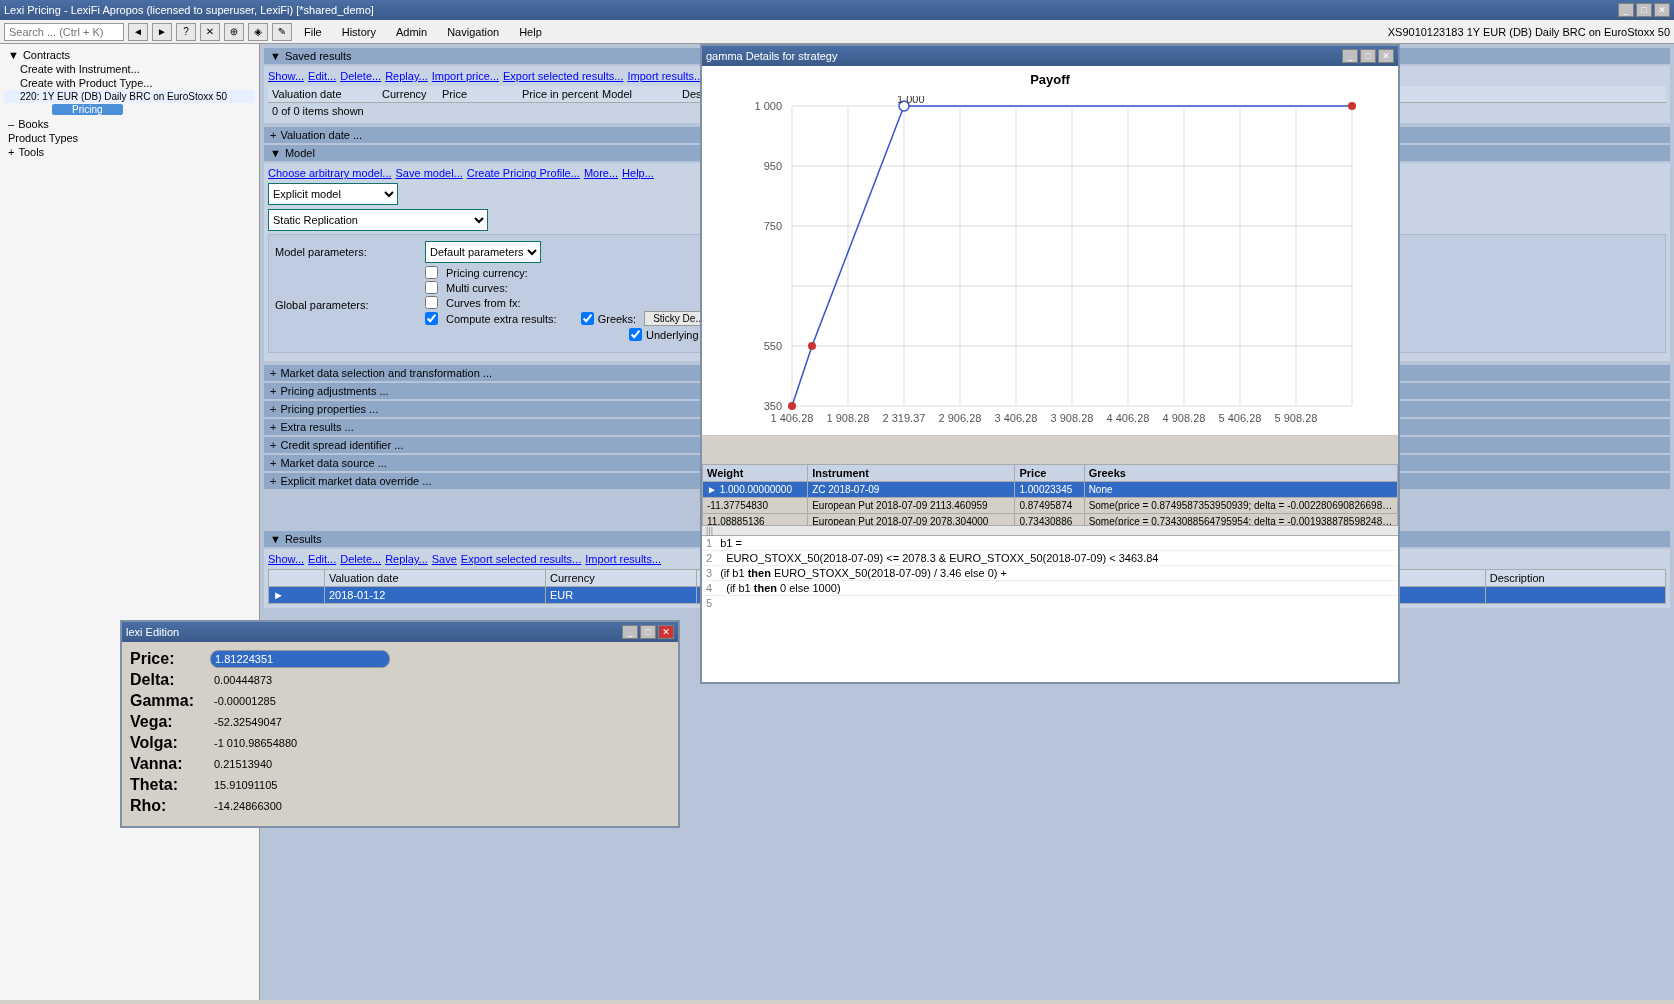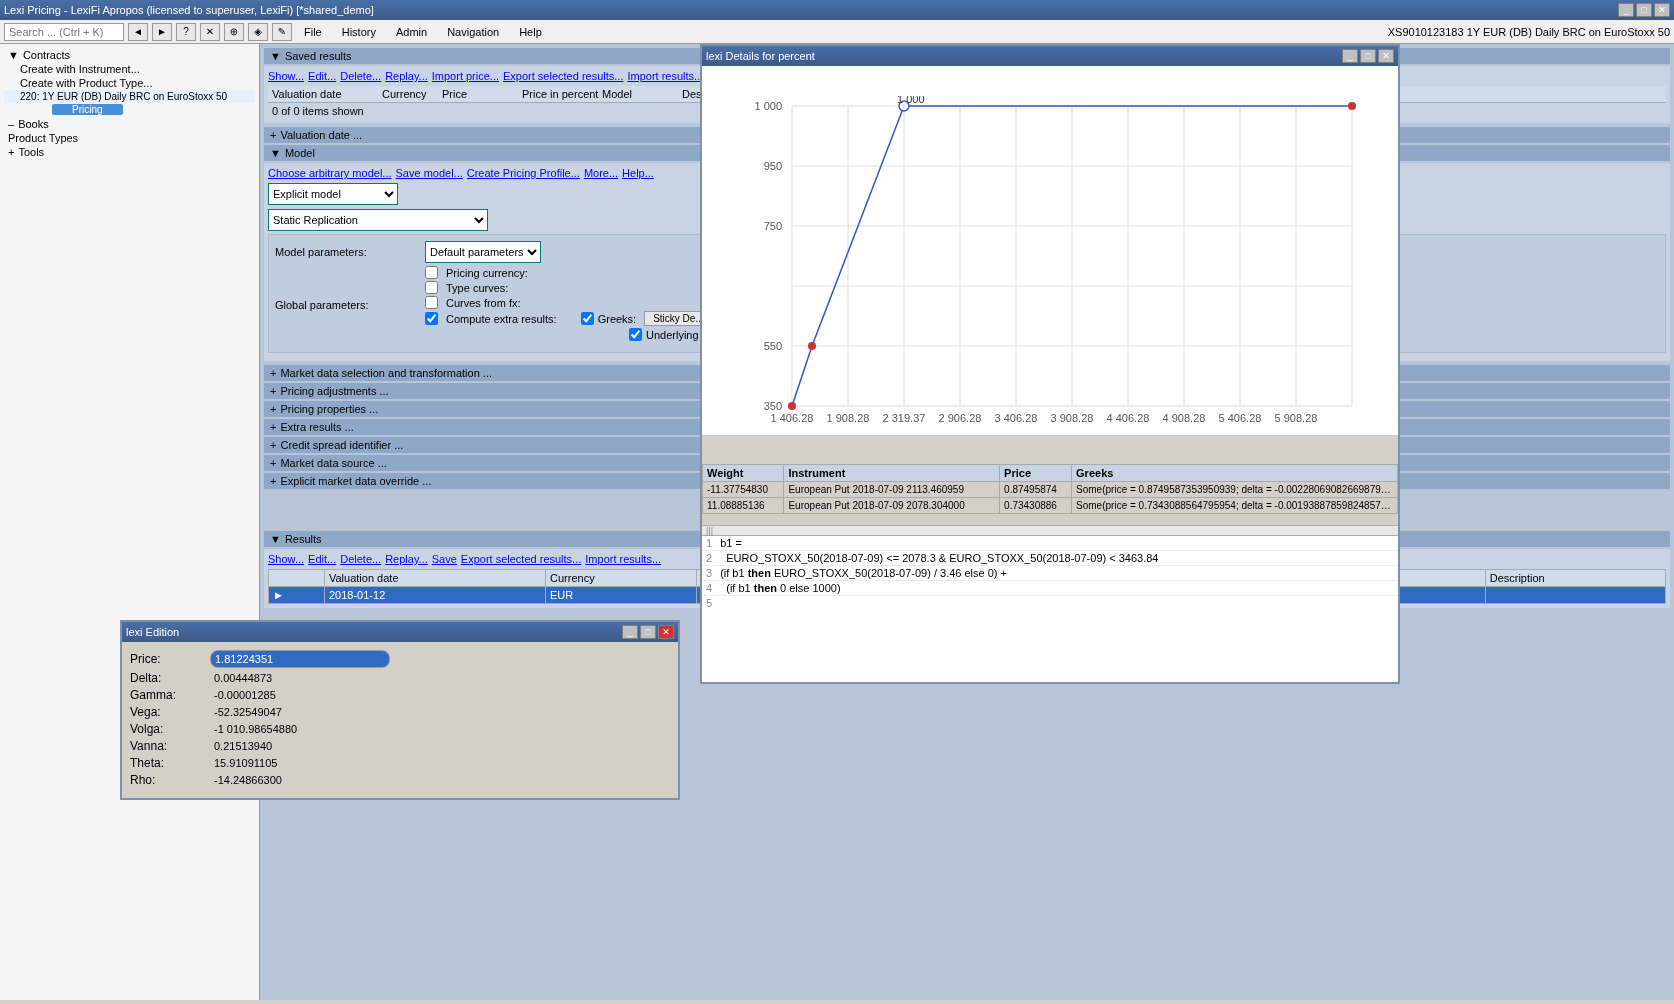--- a/index.html
+++ b/index.html
@@ -266,22 +266,23 @@
       padding: 8px;
       background: #d4d0c8;
     }
     .dialog-row {
       display: flex;
       align-items: center;
       margin-bottom: 3px;
     }
     .dialog-label {
       width: 80px;
-      font-size: 12px;
+      font-size: 16px;
       color: #000;
+      font-weight: bold;
     }
     .dialog-input {
       width: 180px;
       height: 18px;
       border: 1px solid #999;
       padding: 0 4px;
       font-size: 11px;
       background: white;
     }
     .dialog-input.selected-text {
@@ -462,21 +463,21 @@
 
           <div class="model-params-row">
             <span class="form-label">Global parameters:</span>
             <div>
               <div class="checkbox-row">
                 <input type="checkbox" class="form-checkbox" style="">
                 <span>Pricing currency:</span>
               </div>
               <div class="checkbox-row">
                 <input type="checkbox" class="form-checkbox" style="">
-                <span>Type curves:</span>
+                <span>Multi curves:</span>
               </div>
               <div class="checkbox-row">
                 <input type="checkbox" class="form-checkbox" style="">
                 <span>Curves from fx:</span>
               </div>
               <div class="checkbox-row">
                 <input type="checkbox" class="form-checkbox" checked="" style="">
                 <span>Compute extra results:</span>
                 <input type="checkbox" checked="" style="margin-left: 20px;">
                 <span>Greeks:</span>
@@ -565,29 +566,30 @@
           </tbody>
         </table>
       </div>
 
     </div>
   </div>
 </div>
 
 <div class="details-window">
   <div class="details-title-bar">
-    <span>lexi Details for percent</span>
+    <span>gamma Details for strategy</span>
     <div style="display:flex;gap:2px;">
       <div class="title-bar-btn">_</div>
       <div class="title-bar-btn">□</div>
       <div class="title-bar-btn">✕</div>
     </div>
   </div>
 
   <div style="flex:0 0 370px; background:white; position:relative; border-bottom:1px solid #ccc; overflow:hidden;">
+    <div style="text-align:center; font-weight:bold; padding:6px 0; font-size:13px;">Payoff</div>
 
     <svg width="660" height="340" style="position:absolute; top:30px; left:30px;">
 
       <line x1="60" y1="10" x2="620" y2="10" stroke="#ddd" stroke-width="1"></line>
       <line x1="60" y1="70" x2="620" y2="70" stroke="#ddd" stroke-width="1"></line>
       <line x1="60" y1="130" x2="620" y2="130" stroke="#ddd" stroke-width="1"></line>
       <line x1="60" y1="190" x2="620" y2="190" stroke="#ddd" stroke-width="1"></line>
       <line x1="60" y1="250" x2="620" y2="250" stroke="#ddd" stroke-width="1"></line>
       <line x1="60" y1="310" x2="620" y2="310" stroke="#ddd" stroke-width="1"></line>
 
@@ -639,20 +641,26 @@
       <table class="weights-table">
         <thead>
           <tr>
             <th>Weight</th>
             <th>Instrument</th>
             <th>Price</th>
             <th>Greeks</th>
           </tr>
         </thead>
         <tbody>
+          <tr class="selected">
+            <td>►  1.000.00000000</td>
+            <td>ZC 2018-07-09</td>
+            <td>1.00023345</td>
+            <td>None</td>
+          </tr>
           <tr>
             <td>-11.37754830</td>
             <td>European Put 2018-07-09 2113.460959</td>
             <td>0.87495874</td>
             <td style="max-width:280px; overflow:hidden; white-space:nowrap; text-overflow:ellipsis;">Some(price = 0.8749587353950939; delta = -0.0022806908266987977; gamma = 6.83...</td>
           </tr>
           <tr>
             <td>11.08885136</td>
             <td>European Put 2018-07-09 2078.304000</td>
             <td>0.73430886</td>

